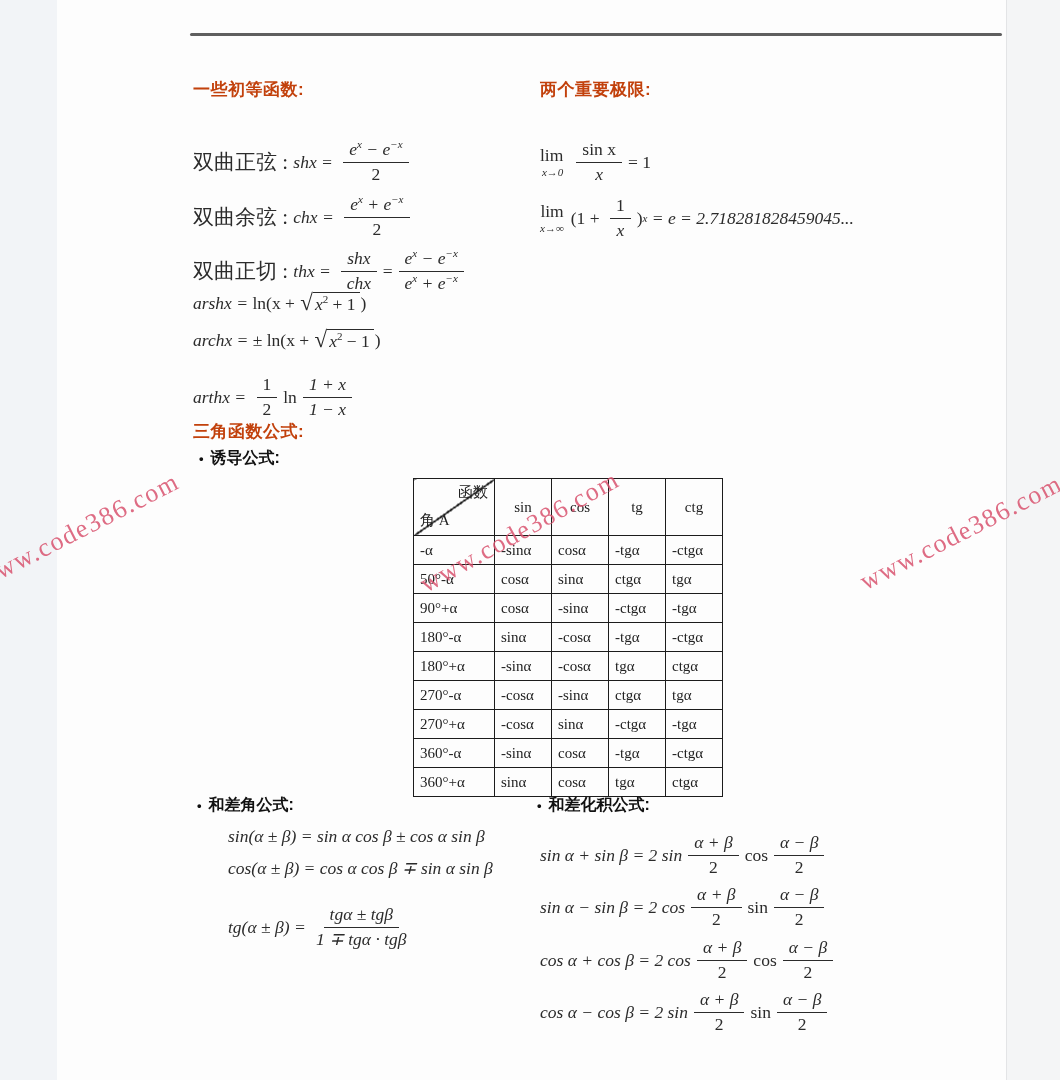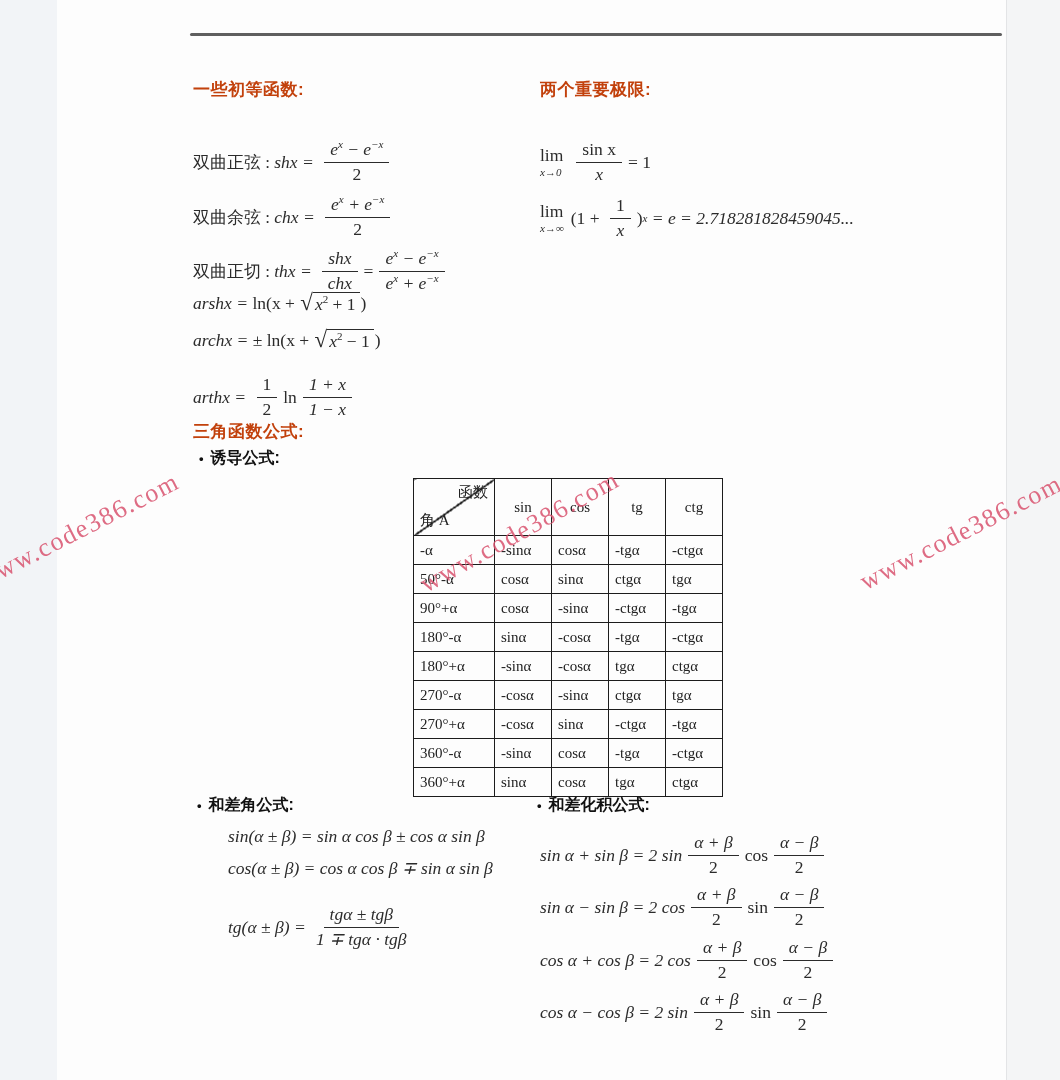--- a/index.html
+++ b/index.html
@@ -8,28 +8,28 @@
   .canvas{position:relative;width:1060px;height:1080px;background:#fdfdfd;overflow:hidden;}
   .strip-left{position:absolute;left:0;top:0;width:57px;height:1080px;background:#f2f4f7;}
   .strip-right{position:absolute;left:1006px;top:0;width:54px;height:1080px;background:#f4f5f6;border-left:1px solid #e3e4e6;}
   .top-rule{position:absolute;left:190px;top:33px;width:812px;height:3px;background:#5f5f5f;border-radius:2px;}
   .hd{position:absolute;margin:0;font-family:"Liberation Sans", sans-serif;font-weight:bold;
       font-size:17px;color:#c2410c;letter-spacing:0.5px;}
   .bullet-hd{position:absolute;font-family:"Liberation Sans", sans-serif;font-weight:bold;
       font-size:16px;color:#111;display:flex;align-items:center;gap:7px;}
   .bullet-hd .dot{font-size:13px;}
   .mrow{position:absolute;display:flex;align-items:center;font-size:17.5px;white-space:pre;}
-  .cn{font-size:17px;}
+  .cn{font-size:21px;}
   .it{font-style:italic;}
   .frac{display:inline-flex;flex-direction:column;align-items:center;vertical-align:middle;
         margin:12px 6px;line-height:1.25;}
   .frac .num{padding:0 6px 1px 6px;border-bottom:1.5px solid #2b2b2b;text-align:center;}
   .frac .den{padding-top:1px;text-align:center;}
   sup{font-size:11px;line-height:0;font-style:italic;}
-  .lim{display:inline-flex;flex-direction:column;align-items:flex-start;margin-right:7px;line-height:1;}
+  .lim{display:inline-flex;flex-direction:column;align-items:flex-end;margin-right:7px;line-height:1;}
   .lim .op{font-size:17.5px;}
   .lim .sub{font-size:11px;font-style:italic;margin-top:2px;}
   .sqrt{display:inline-flex;align-items:flex-start;margin:0 1px;}
   .sqrt-sign{font-size:23px;line-height:1;font-style:normal;}
   .sqrt-body{border-top:1.5px solid #2b2b2b;padding:1px 4px 0 2px;margin-top:1px;}
   
   .ind-table{position:absolute;left:413px;top:478px;border-collapse:collapse;
              font-size:15px;color:#222;}
   .ind-table td,.ind-table th{border:1.6px solid #1c1c1c;text-align:left;
              padding:1px 6px;height:26px;font-weight:normal;}

